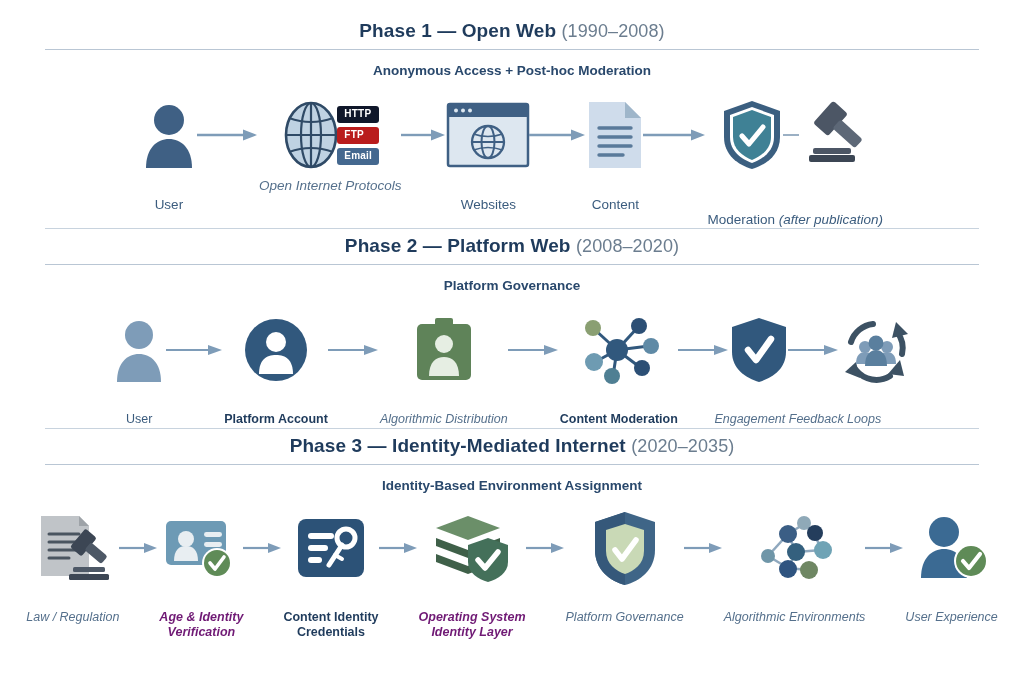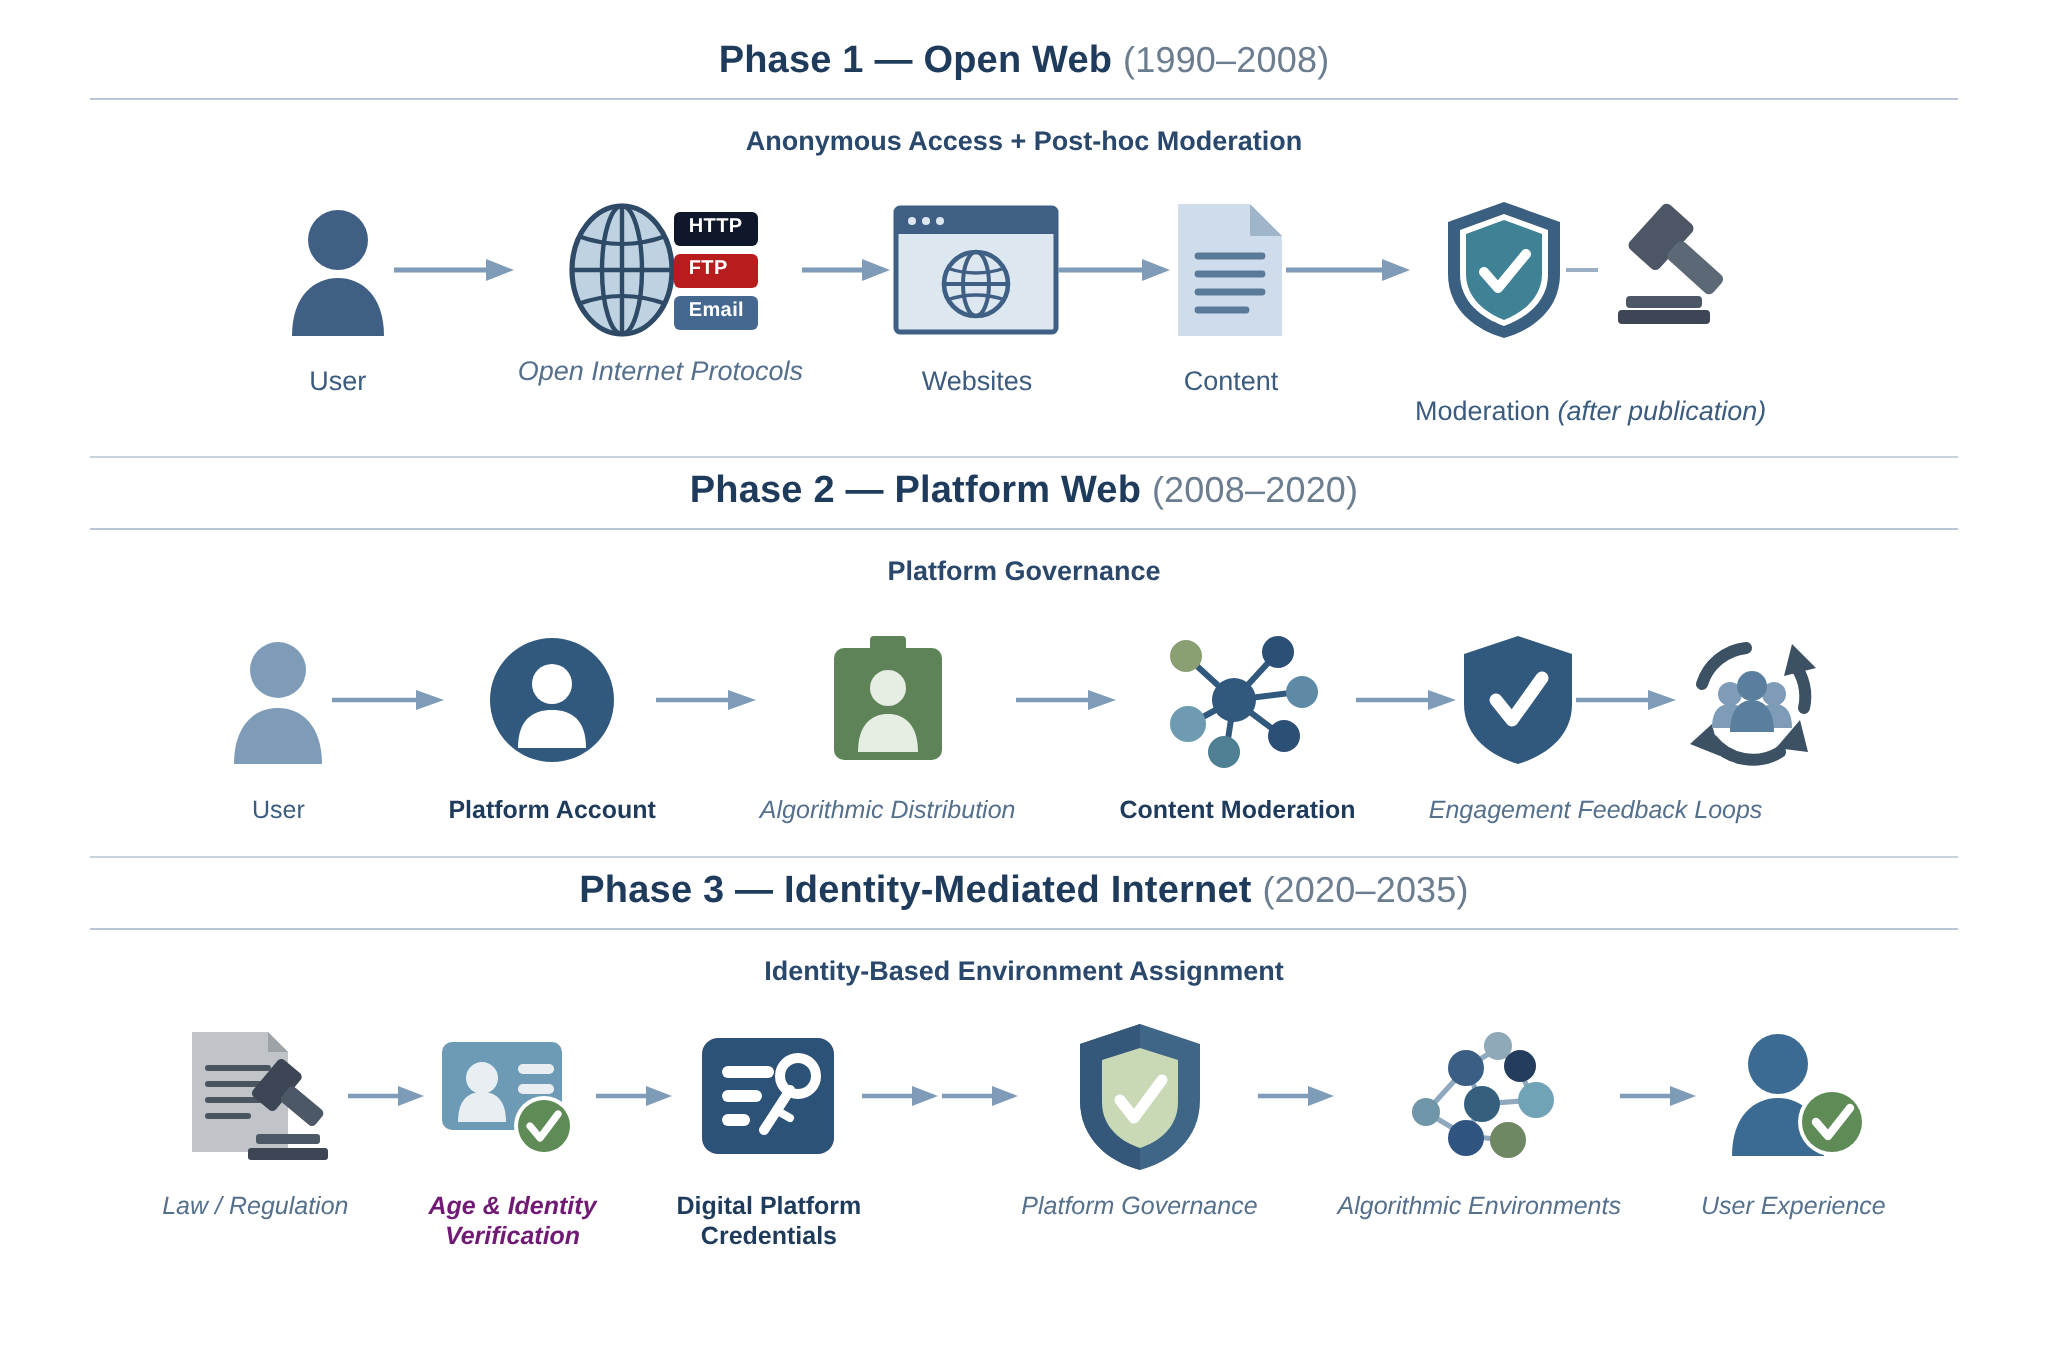--- a/index.html
+++ b/index.html
@@ -51,21 +51,21 @@
     align-items:center;
     flex:0 0 auto;
   }
   .icon-box{
     height:78px;
     display:flex;
     align-items:center;
     justify-content:center;
   }
   .label{
-    margin-top:9px;
+    margin-top:23px;
     font-size:12.5px;
     line-height:15px;
     text-align:center;
     color:#3b5c7e;
     white-space:pre-line;
   }
   .label.it{font-style:italic;color:#55708c;}
   .label.strong{font-weight:bold;color:#1f3b5c;}
   .label.it-strong{font-style:italic;font-weight:bold;color:#701a75;}
   .label.big{font-size:13.5px;}
@@ -441,31 +441,44 @@
           <svg width="70" height="62" viewBox="0 0 70 62">
             <rect x="2" y="2" width="66" height="58" rx="8" fill="#2c5277"></rect>
             <rect x="12" y="16" width="26" height="6" rx="3" fill="#fff"></rect>
             <rect x="12" y="28" width="20" height="6" rx="3" fill="#fff"></rect>
             <rect x="12" y="40" width="14" height="6" rx="3" fill="#fff"></rect>
             <circle cx="50" cy="21" r="9" fill="none" stroke="#fff" stroke-width="5"></circle>
             <line x1="46" y1="28" x2="33" y2="48" stroke="#fff" stroke-width="5" stroke-linecap="round"></line>
             <line x1="39" y1="38" x2="46" y2="42" stroke="#fff" stroke-width="4" stroke-linecap="round"></line>
           </svg>
         </div>
-        <div class="label strong">Digital Platform
+        <div class="label strong">Content Identity
 Credentials</div>
       </div>
 
       <div class="arrow">
         <svg width="40" height="14" viewBox="0 0 40 14">
           <line x1="0" y1="7" x2="27" y2="7" stroke="#7e9cb8" stroke-width="2.2"></line>
           <polygon points="25,2 38,7 25,12" fill="#7e9cb8"></polygon>
         </svg>
       </div>
 
+      <div class="node">
+        <div class="icon-box">
+          <svg width="76" height="68" viewBox="0 0 76 68">
+            <polygon points="34,2 66,14 34,26 2,14" fill="#6b8f69"></polygon>
+            <polygon points="2,24 34,36 66,24 66,32 34,44 2,32" fill="#3f6049"></polygon>
+            <polygon points="2,40 34,52 66,40 66,48 34,60 2,48" fill="#3f6049"></polygon>
+            <path d="M54 24 L74 31 V48 C74 59 64 65 54 68 C44 65 34 59 34 48 V31 Z" fill="#44705a"></path>
+            <polyline points="44,46 51,54 64,38" fill="none" stroke="#fff" stroke-width="5.5" stroke-linecap="round" stroke-linejoin="round"></polyline>
+          </svg>
+        </div>
+        <div class="label it-strong">Operating System
+Identity Layer</div>
+      </div>
 
       <div class="arrow">
         <svg width="40" height="14" viewBox="0 0 40 14">
           <line x1="0" y1="7" x2="27" y2="7" stroke="#7e9cb8" stroke-width="2.2"></line>
           <polygon points="25,2 38,7 25,12" fill="#7e9cb8"></polygon>
         </svg>
       </div>
 
       <div class="node">
         <div class="icon-box">

